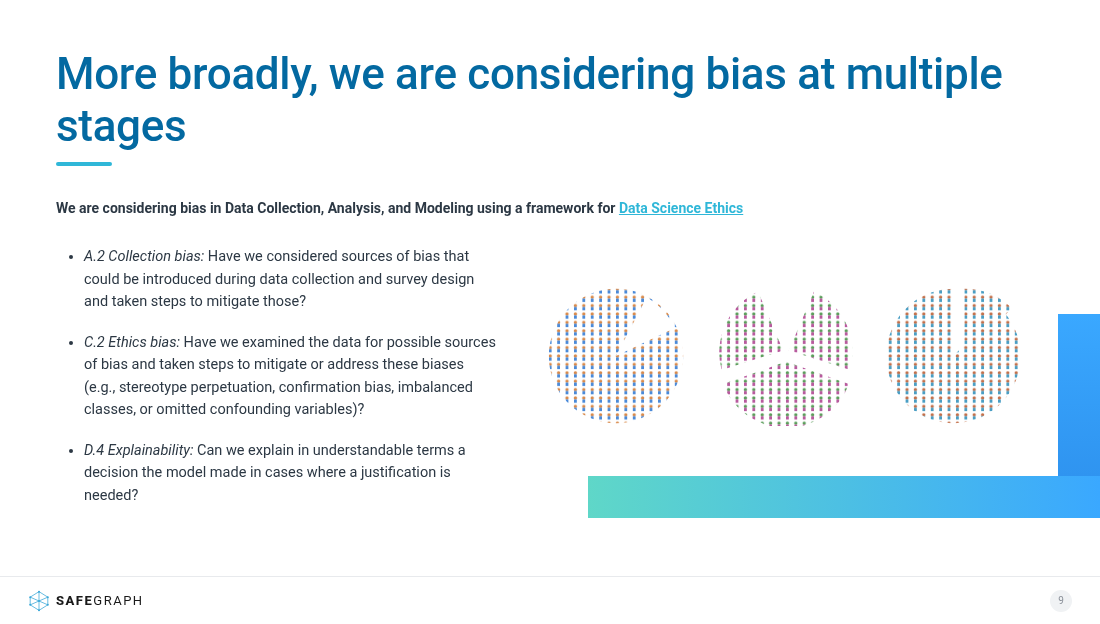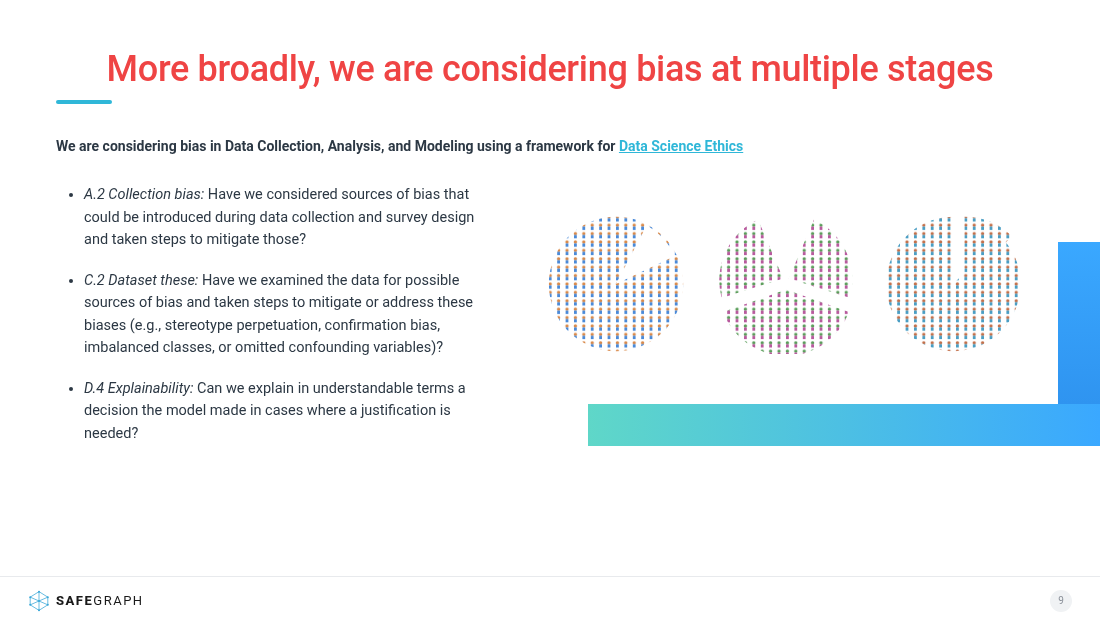--- a/index.html
+++ b/index.html
@@ -12,26 +12,25 @@
     overflow: hidden;
     color: #2c3844;
   }
   .slide {
     width: 100%;
     height: 100%;
     padding: 48px 56px 0 56px;
     position: relative;
   }
   .title {
-    font-size: 36px;
+    font-size: 44px;
     font-weight: 500;
-    color: #ef4444;
+    color: #0369a1;
     letter-spacing: -0.3px;
     margin-bottom: 10px;
-    text-align: center;
   }
   .title-underline {
     width: 56px;
     height: 4px;
     background: #2fb7d8;
     border-radius: 2px;
     margin-bottom: 32px;
   }
   .subtitle {
     font-size: 14px;
@@ -40,21 +39,21 @@
     line-height: 1.45;
     max-width: 900px;
     margin-bottom: 28px;
   }
   .subtitle a {
     color: #2fb7d8;
     text-decoration: underline;
   }
   .content-row {
     display: flex;
-    align-items: flex-start;
+    align-items: center;
   }
   .bullets {
     width: 440px;
     padding-left: 28px;
   }
   .bullets li {
     font-size: 14.5px;
     line-height: 1.55;
     color: #2c3844;
     margin-bottom: 18px;
@@ -144,21 +143,21 @@
   <p class="subtitle">
     <span>We are considering bias in Data Collection, Analysis, and Modeling using a framework for </span><a href="#">Data Science Ethics</a>
   </p>
 
   <div class="content-row">
     <ul class="bullets">
       <li>
         <span class="lead">A.2 Collection bias:</span><span> Have we considered sources of bias that could be introduced during data collection and survey design and taken steps to mitigate those?</span>
       </li>
       <li>
-        <span class="lead">C.2 Dataset these:</span><span> Have we examined the data for possible sources of bias and taken steps to mitigate or address these biases (e.g., stereotype perpetuation, confirmation bias, imbalanced classes, or omitted confounding variables)?</span>
+        <span class="lead">C.2 Ethics bias:</span><span> Have we examined the data for possible sources of bias and taken steps to mitigate or address these biases (e.g., stereotype perpetuation, confirmation bias, imbalanced classes, or omitted confounding variables)?</span>
       </li>
       <li>
         <span class="lead">D.4 Explainability:</span><span> Can we explain in understandable terms a decision the model made in cases where a justification is needed?</span>
       </li>
     </ul>
 
     <div class="graphic-area">
       <div class="accent-vbar"></div>
       <div class="accent-hbar"></div>
       <div class="pies">

